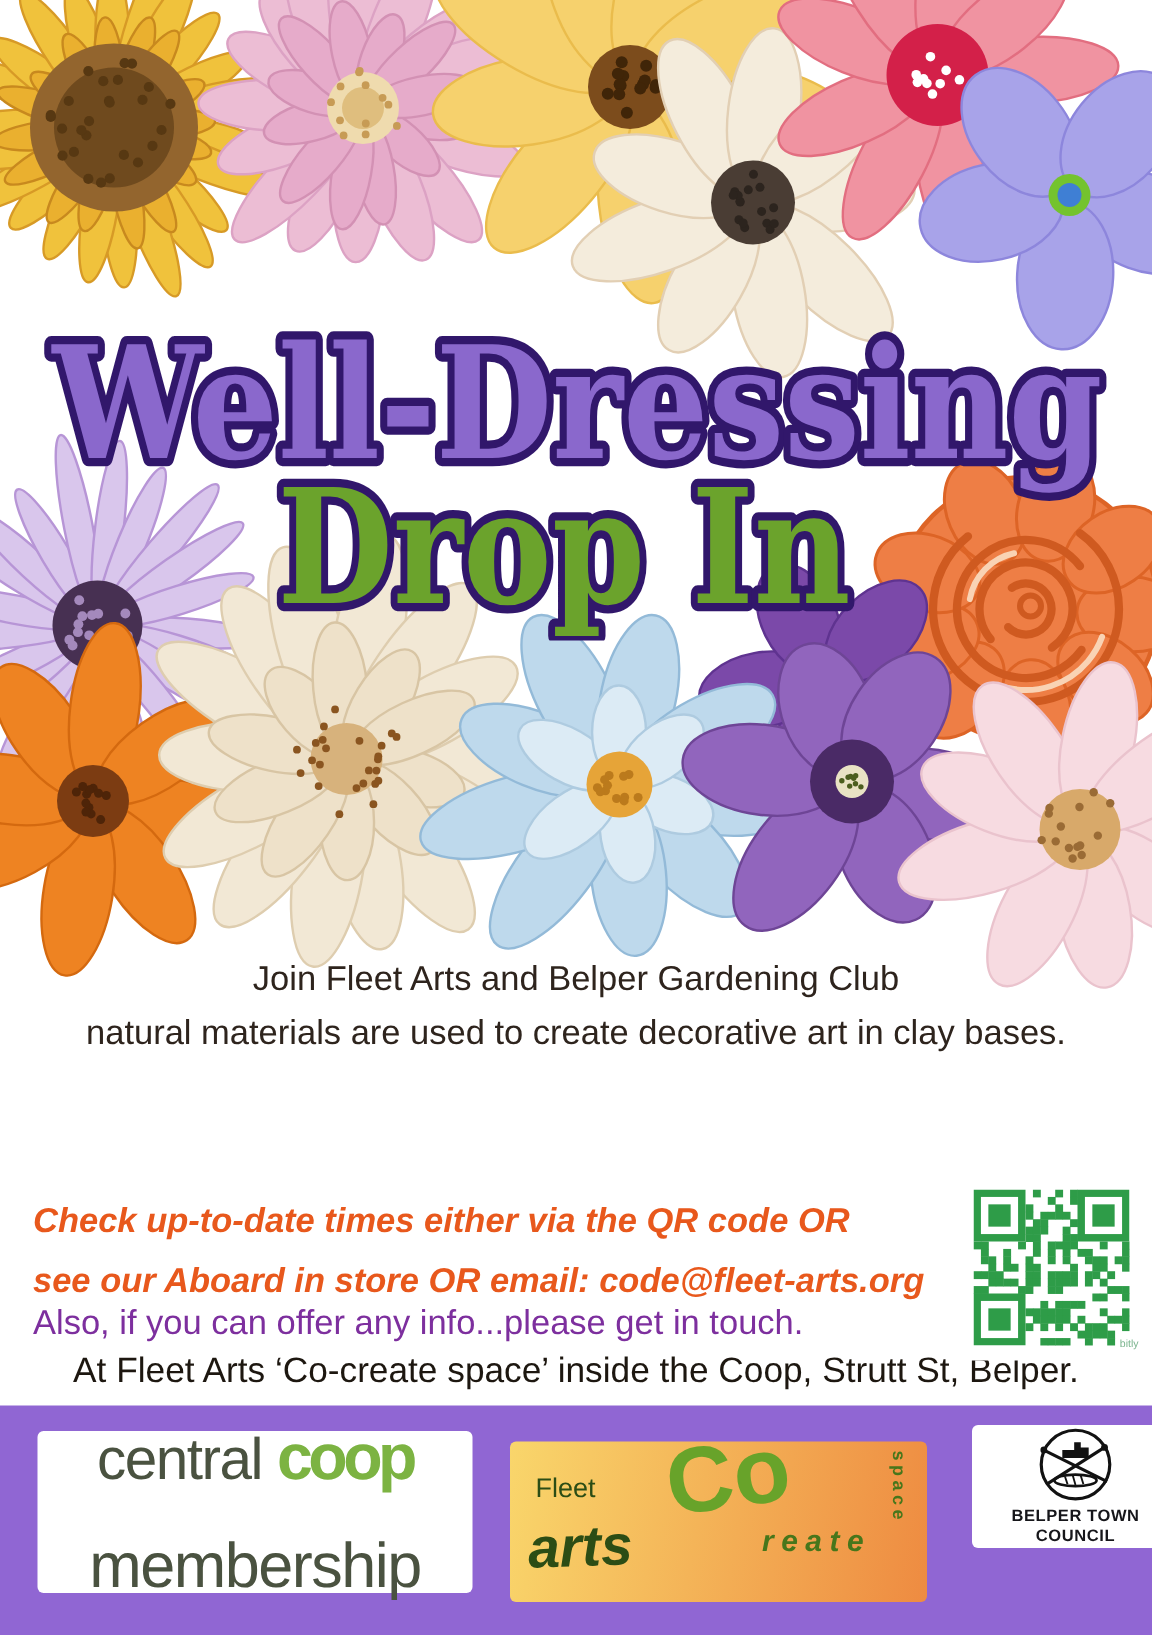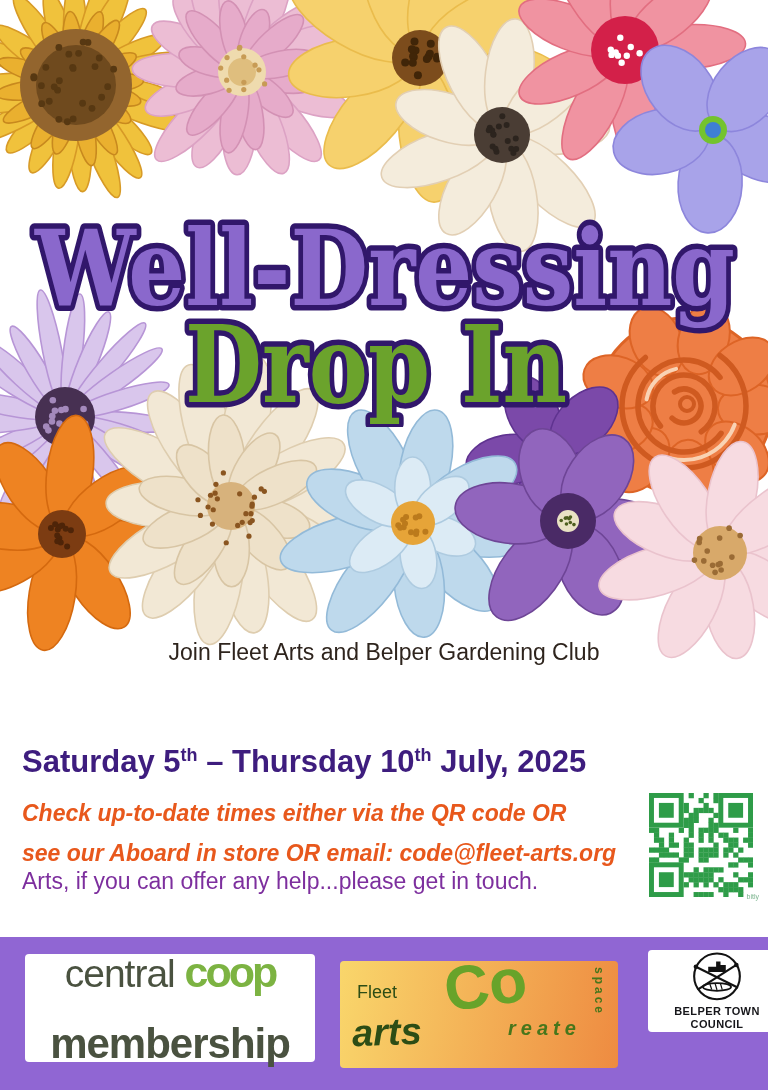--- a/index.html
+++ b/index.html
@@ -24,21 +24,21 @@
     background:#ffffff;border-radius:8px;z-index:4;}
   .qr-card svg{position:absolute;left:13px;top:7px;}
   .qr-attr{position:absolute;right:7px;bottom:7px;font-size:7px;color:#7cb58f;}
   .footer-band{position:absolute;left:0;top:937px;width:768px;height:153px;
     background:#9066d3;z-index:4;}
   .logo-card{position:absolute;border-radius:4px;}
   .coop-card{left:25px;top:17px;width:290px;height:108px;background:#ffffff;
     display:flex;flex-direction:column;align-items:center;justify-content:center;line-height:1.04;gap:27px;}
   .coop-l1{font-size:39px;color:#4a5240;letter-spacing:-1px;}
   .coop-green{font-weight:bold;color:#7cb342;letter-spacing:-3px;font-size:43px;}
-  .coop-l2{font-size:42px;color:#4a5240;letter-spacing:-1px;font-weight:bold;}
+  .coop-l2{font-size:42px;color:#4a5240;letter-spacing:-1px;}
   .fleet-card{left:340px;top:24px;width:278px;height:107px;
     background:linear-gradient(100deg,#f9d66b,#ee8b41);overflow:hidden;}
   .fleet-card span{position:absolute;color:#2c4d15;}
   .fl-fleet{left:17px;top:21px;font-size:18px;}
   .fl-arts{left:12px;top:50px;font-size:38px;font-weight:bold;font-style:italic;
     transform:rotate(-2deg);}
   .fl-co{left:104px;top:-12px;font-size:62px;font-weight:bold;color:#68a32a !important;
     transform:rotate(-8deg);}
   .fl-reate{left:168px;top:56px;font-size:20px;font-weight:bold;letter-spacing:5px;
     color:#47761b !important;font-style:italic;}
@@ -469,31 +469,32 @@
       </g>
     </svg>
 
   <svg class="title-svg" width="768" height="232" viewBox="0 0 768 232">
     <text class="t1" x="385" y="110" text-anchor="middle" font-size="104" textLength="700" lengthAdjust="spacingAndGlyphs">Well-Dressing</text>
     <text class="t2" x="376" y="207" text-anchor="middle" font-size="106" textLength="382" lengthAdjust="spacingAndGlyphs">Drop In</text>
   </svg>
 
   <div class="textblock intro">
     <div>Join Fleet Arts and Belper Gardening Club</div>
+    <div>natural materials are used to create decorative art in clay bases.</div>
   </div>
 
-  <div class="textblock date-line"><span>Saturday 5</span><sup>th</sup><span> – Thursday 10</span><sup>th</sup><span> July, 2025</span></div>
 
   <div class="textblock contact">
     <div>Check up-to-date times either via the QR code OR</div>
     <div>see our Aboard in store OR email: code@fleet-arts.org</div>
   </div>
 
-  <div class="textblock help">Arts, if you can offer any help...please get in touch.</div>
-
+  <div class="textblock help">Also, if you can offer any info...please get in touch.</div>
+
+  <div class="textblock location">At Fleet Arts ‘Co-create space’ inside the Coop, Strutt St, Belper.</div>
 
   <div class="qr-card">
     <svg id="qr-svg" width="104" height="104">
         <rect x="39.61904761904762" y="0" width="5.252380952380952" height="5.252380952380952" fill="#2e9c48"></rect>
         <rect x="54.47619047619048" y="0" width="5.252380952380952" height="5.252380952380952" fill="#2e9c48"></rect>
         <rect x="64.38095238095238" y="0" width="5.252380952380952" height="5.252380952380952" fill="#2e9c48"></rect>
         <rect x="49.523809523809526" y="4.9523809523809526" width="5.252380952380952" height="5.252380952380952" fill="#2e9c48"></rect>
         <rect x="64.38095238095238" y="4.9523809523809526" width="5.252380952380952" height="5.252380952380952" fill="#2e9c48"></rect>
         <rect x="34.66666666666667" y="9.904761904761905" width="5.252380952380952" height="5.252380952380952" fill="#2e9c48"></rect>
         <rect x="54.47619047619048" y="9.904761904761905" width="5.252380952380952" height="5.252380952380952" fill="#2e9c48"></rect>

